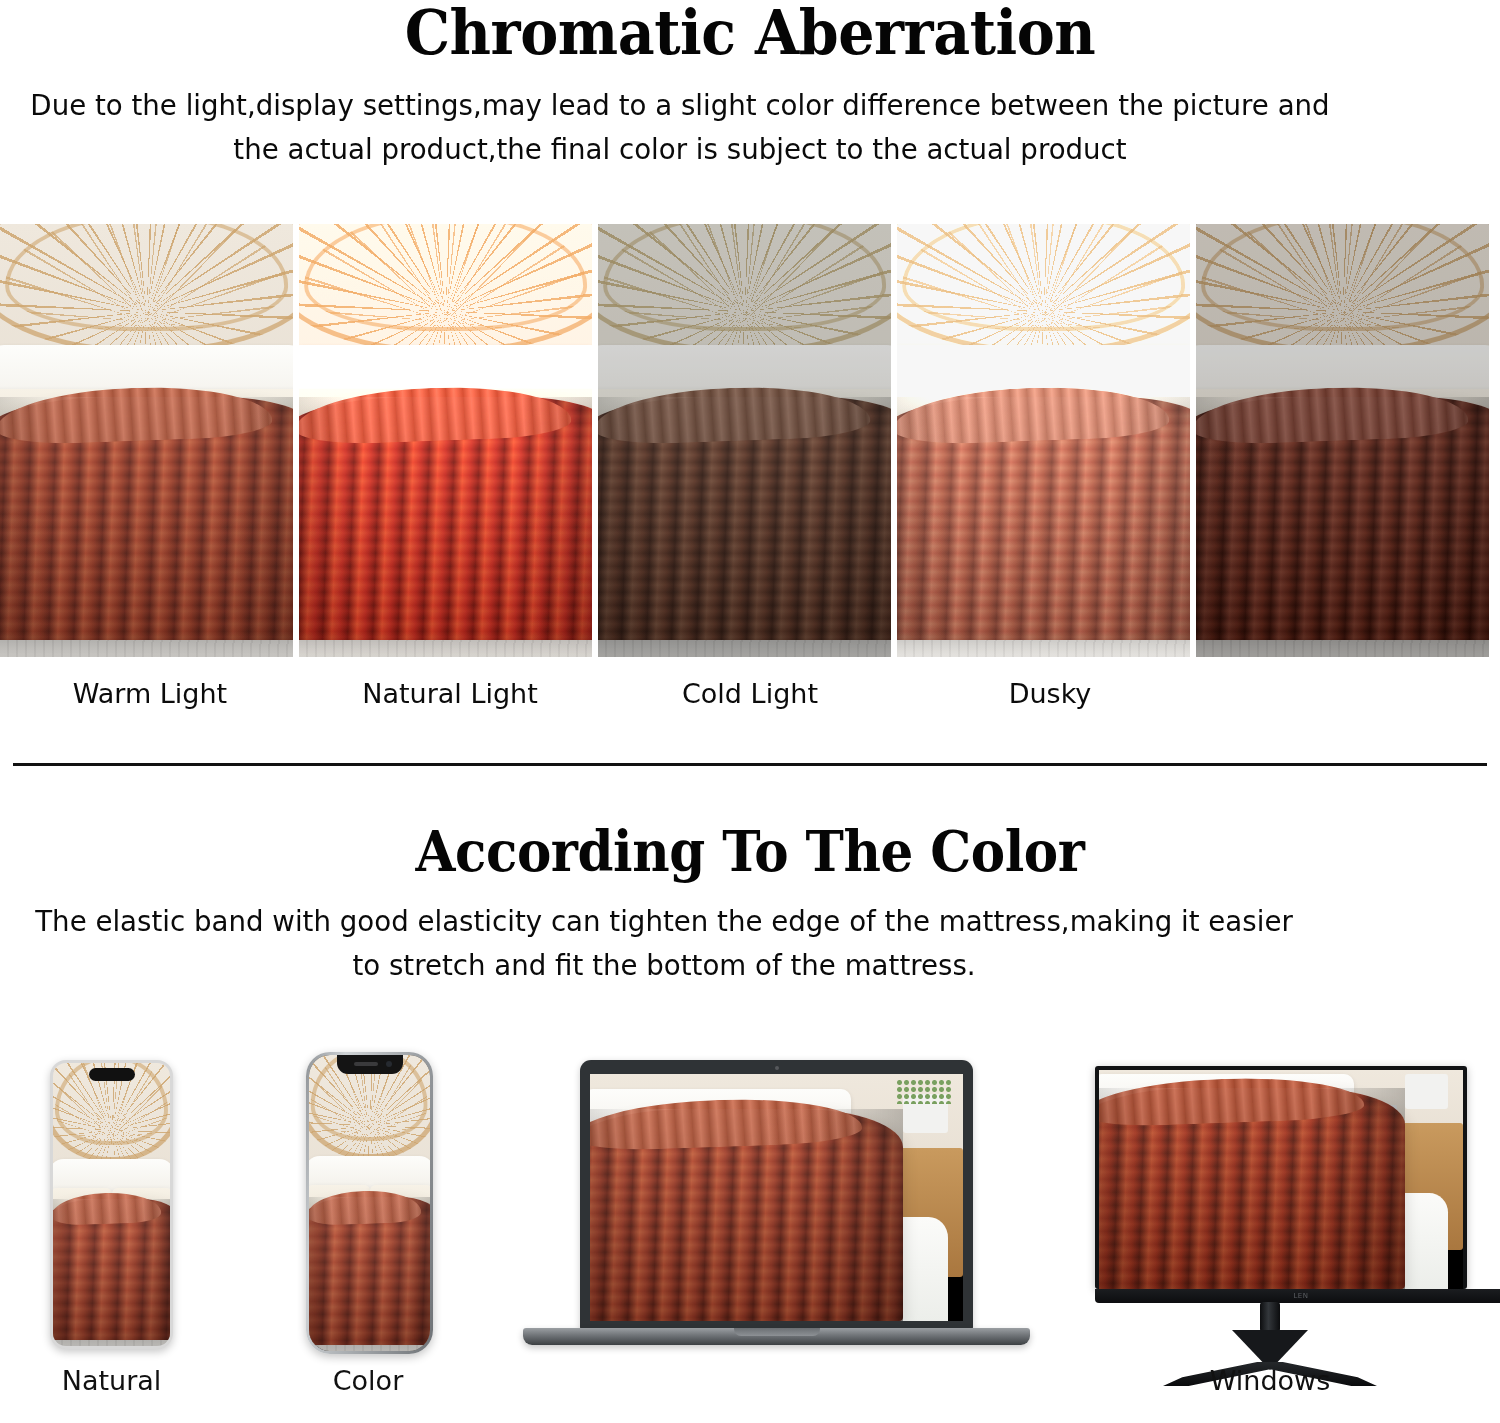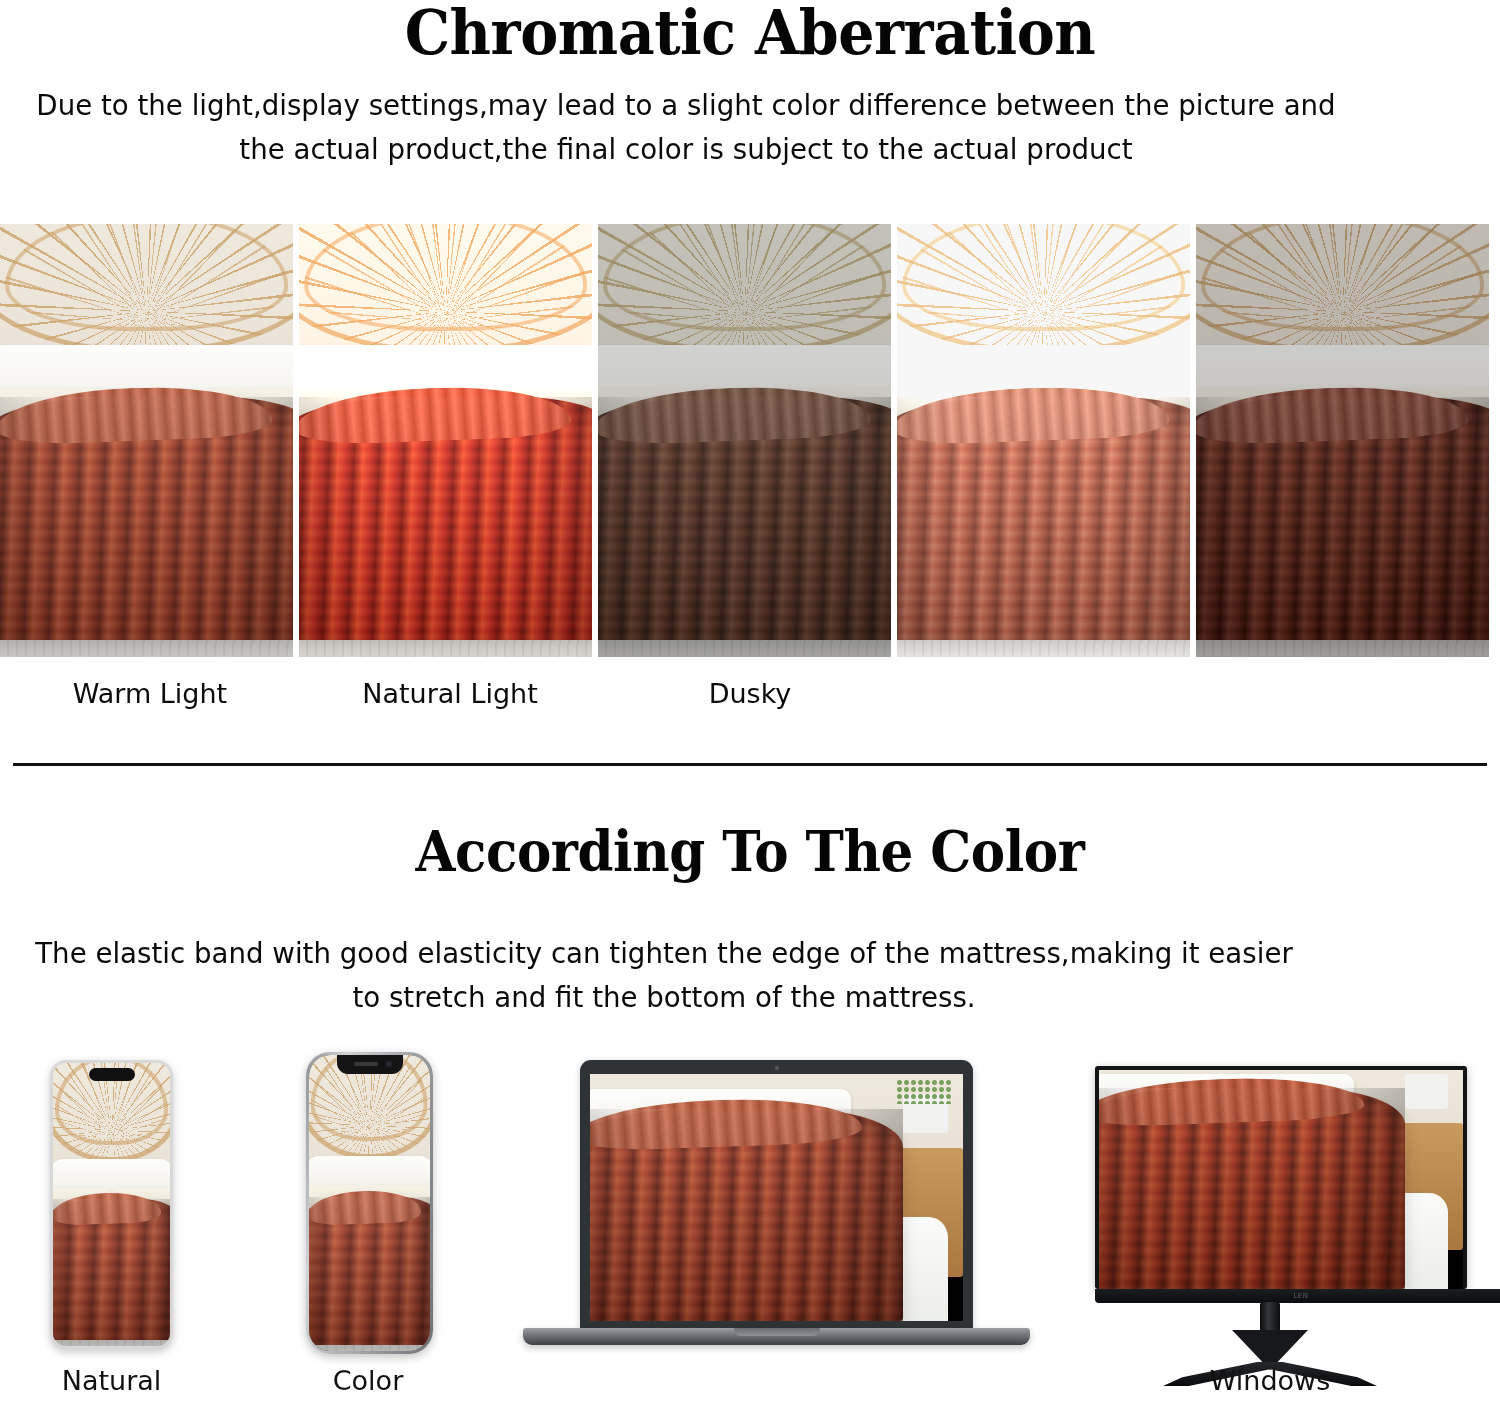--- a/index.html
+++ b/index.html
@@ -349,21 +349,21 @@
   }
 
   
   .mini-scene { position: absolute; inset: 0; }
 </style>
 </head>
 <body>
 
 <h1 id="title-1" class="headline">Chromatic Aberration</h1>
 
-<div style="position:absolute; top:84px; left:6px; width:1360px;">
+<div style="position:absolute; top:84px; left:0; width:1360px;">
   <div class="subtitle">Due to the light,display settings,may lead to a slight color difference between the picture and</div>
   <div class="subtitle">the actual product,the final color is subject to the actual product</div>
 </div>
 
 <div id="panel-strip">
 
   <div class="panel">
     <div class="scene lf-natural">
       <div class="wall">
         <div class="headboard"></div>
@@ -430,28 +430,29 @@
       <div class="mattress"></div>
       <div class="floor"></div>
       <div class="blanket" style="--b-mid: #8e3e2c; --b-light: #a85440; --b-dark: #5e281d;"></div>
     </div>
   </div>
 </div>
 
 <div class="caption-row" style="position:absolute; top:678px; left:0;">
   <div class="caption-cell">Warm Light</div>
   <div class="caption-cell">Natural Light</div>
+  <div class="caption-cell">Cold Light</div>
   <div class="caption-cell">Dusky</div>
 </div>
 
 <div class="divider" style="top:763px;"></div>
 
 <h2 id="title-2" class="headline" style="position:absolute; top:822px; left:0; width:1500px;">According To The Color</h2>
 
-<div style="position:absolute; top:932px; left:0; width:1328px;">
+<div style="position:absolute; top:900px; left:0; width:1328px;">
   <div class="subtitle">The elastic band with good elasticity can tighten the edge of the mattress,making it easier</div>
   <div class="subtitle">to stretch and fit the bottom of the mattress.</div>
 </div>
 
 <div id="device-row">
 
   <div class="device-cell" id="cell-android">
     <div class="android-body">
       <div class="android-screen">
         <div class="android-notch"></div>

